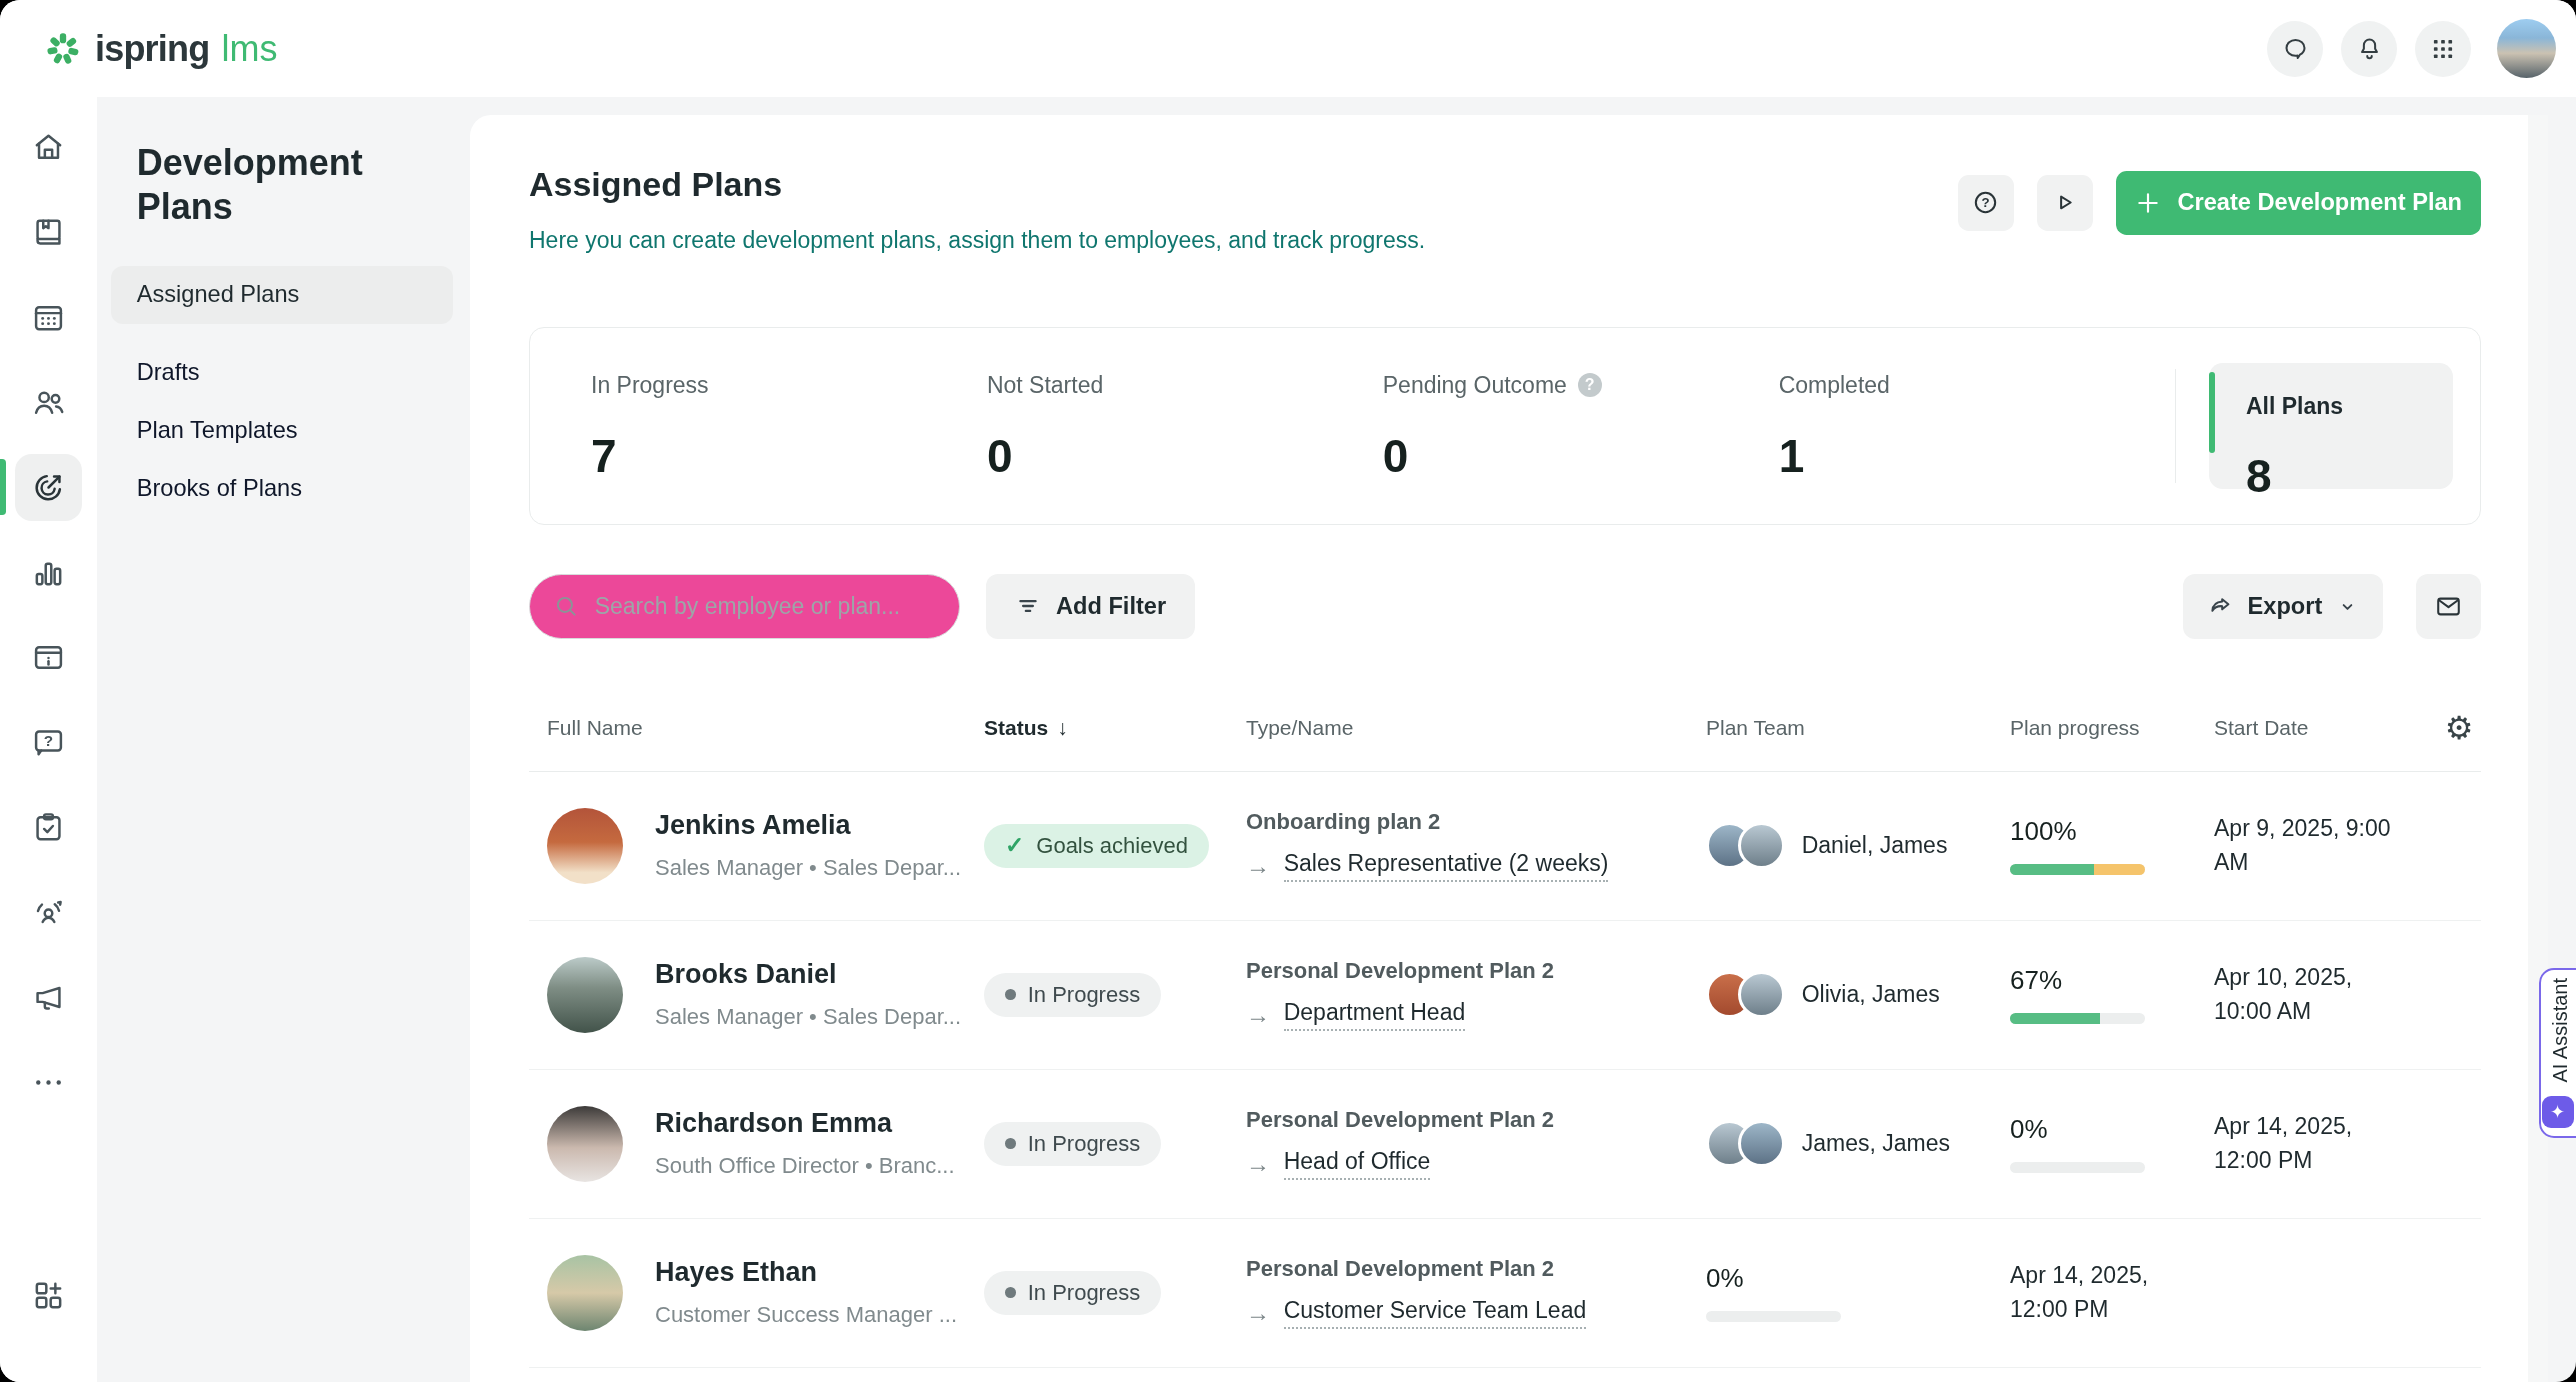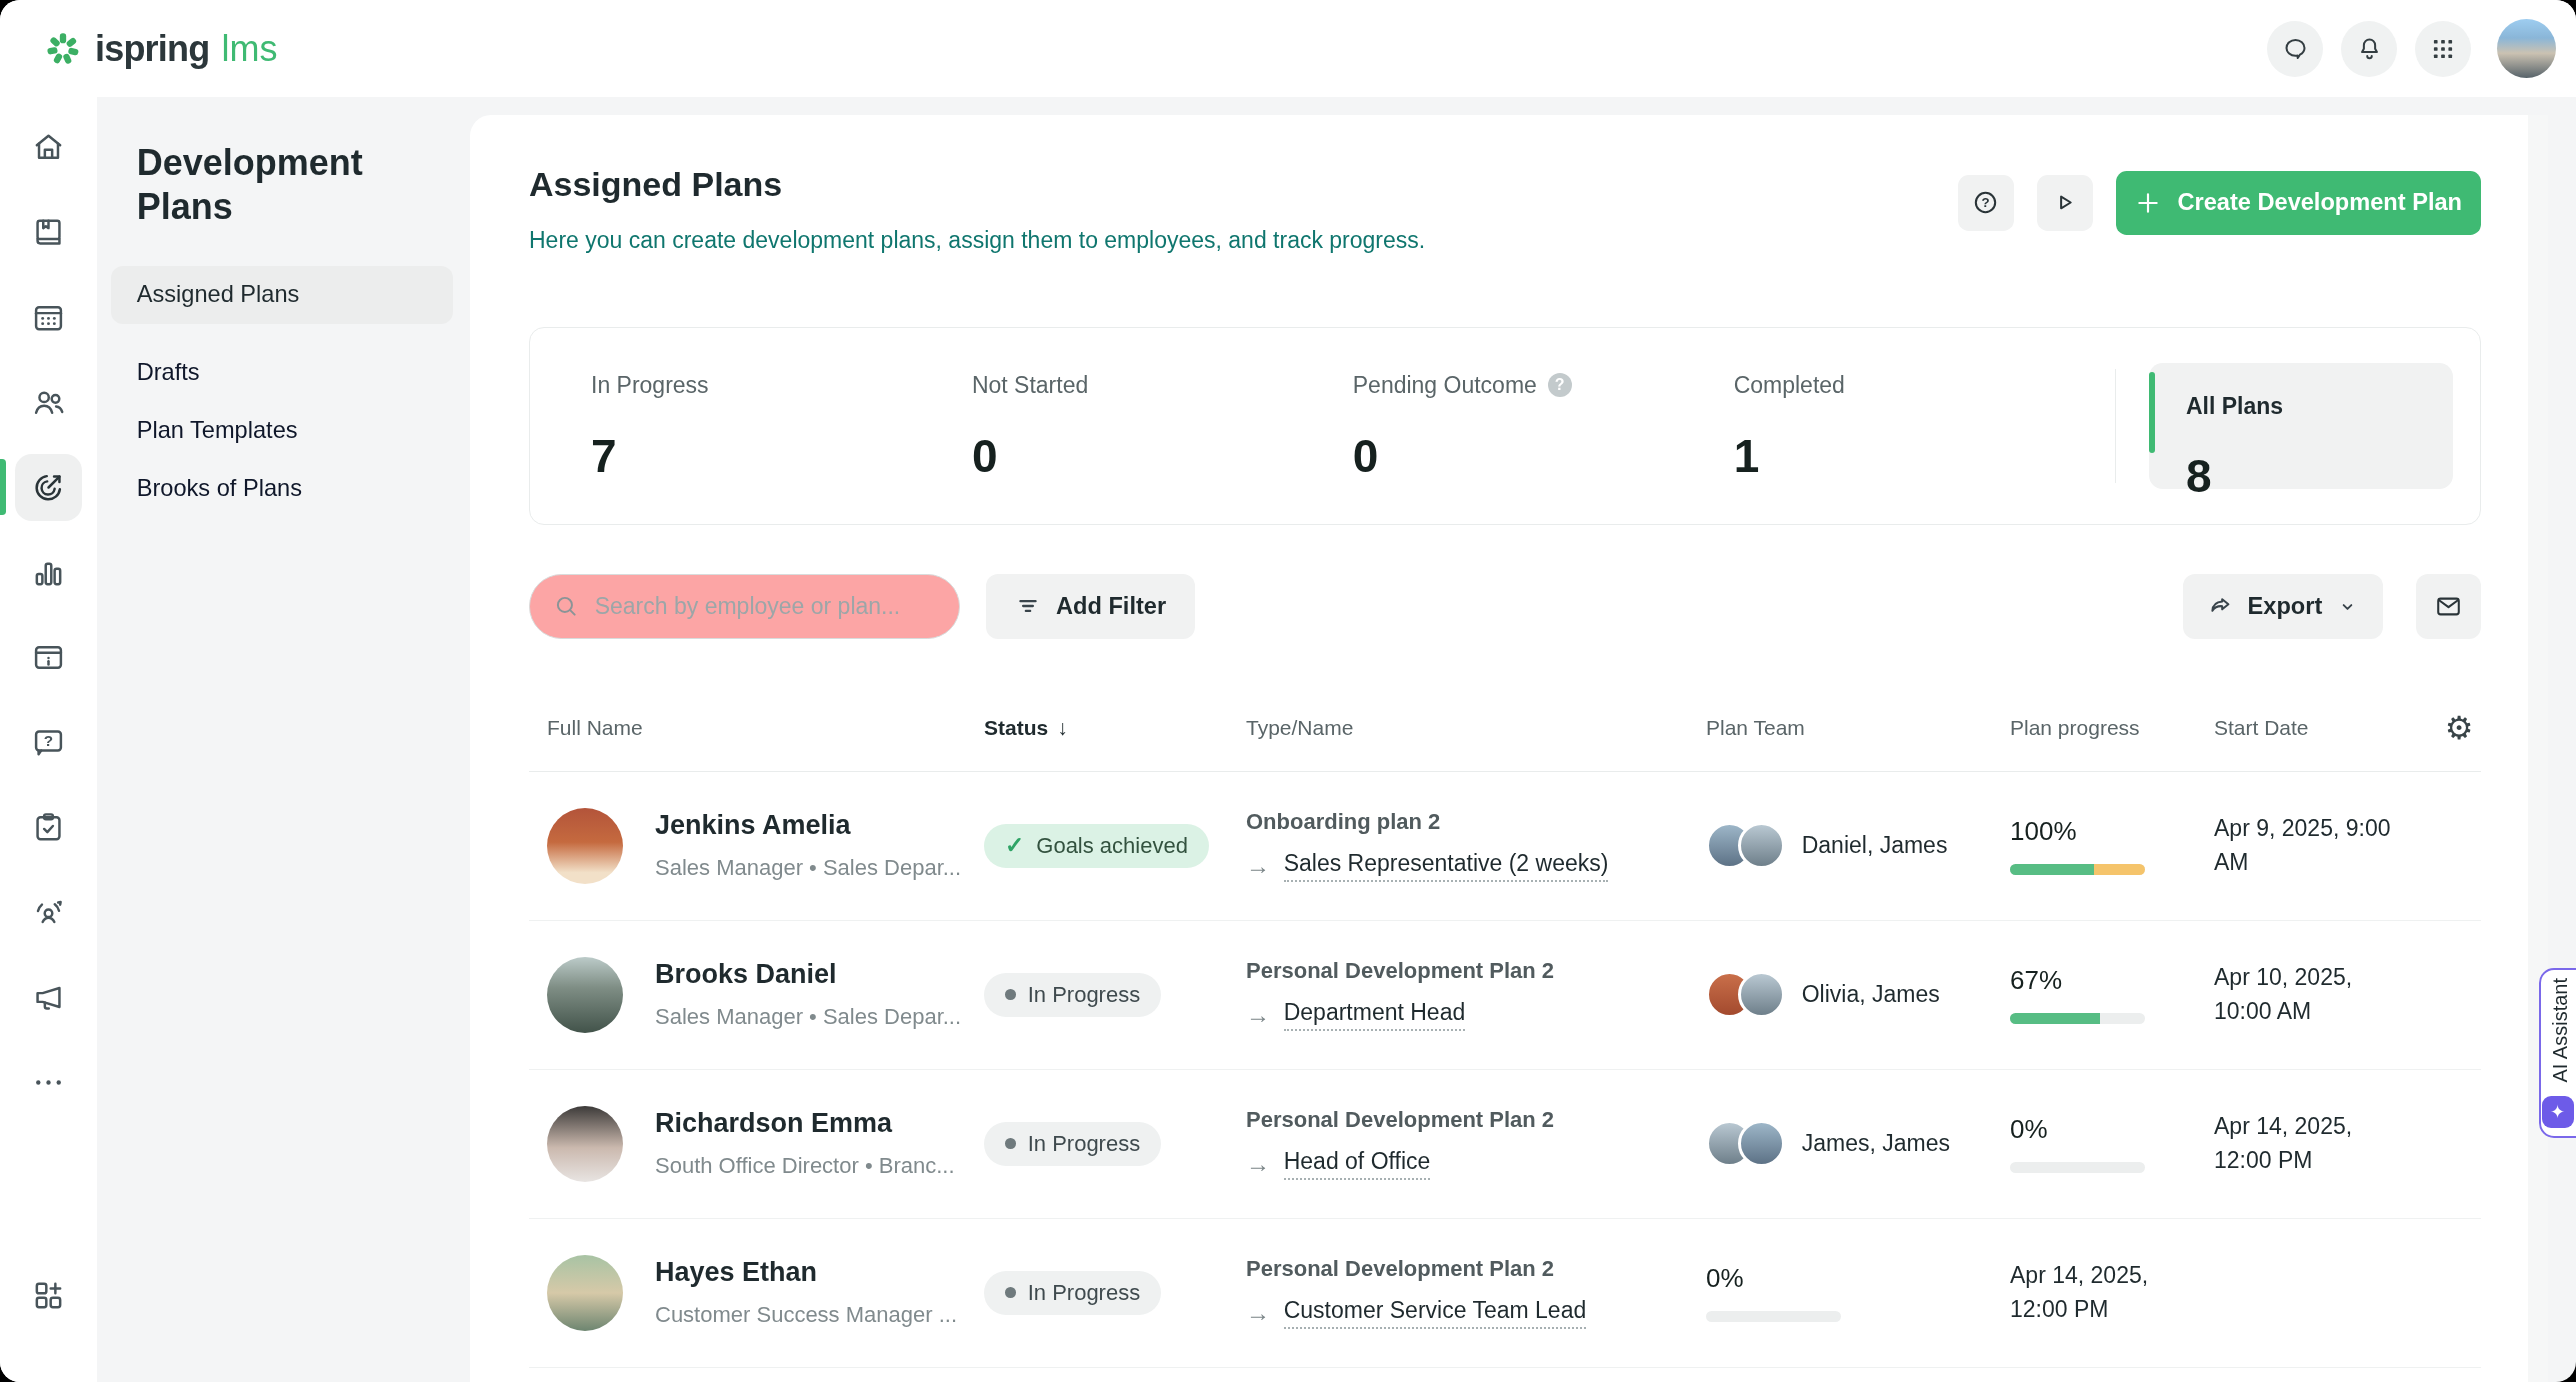--- a/index.html
+++ b/index.html
@@ -57,30 +57,30 @@
 
   
   .stats-card{margin-top:73px;background:#fff;border:1.5px solid var(--line);border-radius:15px;display:flex;
     align-items:stretch;padding:35px 27px 35px 61px;height:198px}
   .stat{flex:1;padding-top:9px}
   .stat-label{font-size:23px;color:var(--muted);display:flex;align-items:center;gap:10.7px}
   .stat-value{font-size:46px;font-weight:700;color:#16211F;margin-top:30px}
   .help-dot{width:24px;height:24px;border-radius:50%;background:#C3CACC;color:#fff;font-size:16px;
     display:inline-flex;align-items:center;justify-content:center;font-weight:700;cursor:pointer}
   .stats-divider{width:1.5px;background:var(--line);margin:6px 0}
-  .all-plans{width:304px;background:var(--chip);border-radius:13.7px;margin-left:33px;position:relative;
+  .all-plans{width:244px;background:var(--chip);border-radius:13.7px;margin-left:33px;position:relative;
     padding:30px 16px 0 37px;flex:0 0 auto;cursor:pointer}
   .all-plans::before{content:"";position:absolute;left:0;top:9px;width:6px;height:81px;
     background:var(--green);border-radius:6px}
   .all-plans .stat-label{color:var(--ink);font-weight:600}
   .all-plans .stat-value{margin-top:29px}
 
   
   .toolbar{margin-top:49px;display:flex;align-items:center}
-  .search-box{width:431px;height:65px;border:1.5px solid #D8DCDC;border-radius:35px;background:#fca5a5;display:flex;
+  .search-box{width:431px;height:65px;border:1.5px solid #D8DCDC;border-radius:35px;background:#ec4899;display:flex;
     align-items:center;padding:0 21px 0 23px;color:#98A2A4;gap:13.7px}
   .search-box input{border:none;outline:none;font-size:23px;color:var(--ink);flex:1;font-family:inherit;
     background:transparent;min-width:0}
   .search-box input::placeholder{color:#9CA6A8}
   .filter-btn{margin-left:26px;height:65px;border-radius:12px;background:var(--chip);border:none;display:flex;
     align-items:center;gap:15px;font-size:23.6px;font-weight:600;color:var(--ink);padding:0 29px;cursor:pointer;font-family:inherit}
   .toolbar-right{margin-left:auto;display:flex;gap:33px;align-items:center;position:relative;z-index:1}
   .export-btn{height:65px;border-radius:12px;background:var(--chip);border:none;display:flex;align-items:center;
     gap:13.7px;font-size:23.6px;font-weight:600;color:var(--ink);padding:0 24px;cursor:pointer;font-family:inherit}
   .mail-btn{width:65px;height:65px;border-radius:12px;background:var(--chip);border:none;display:flex;

